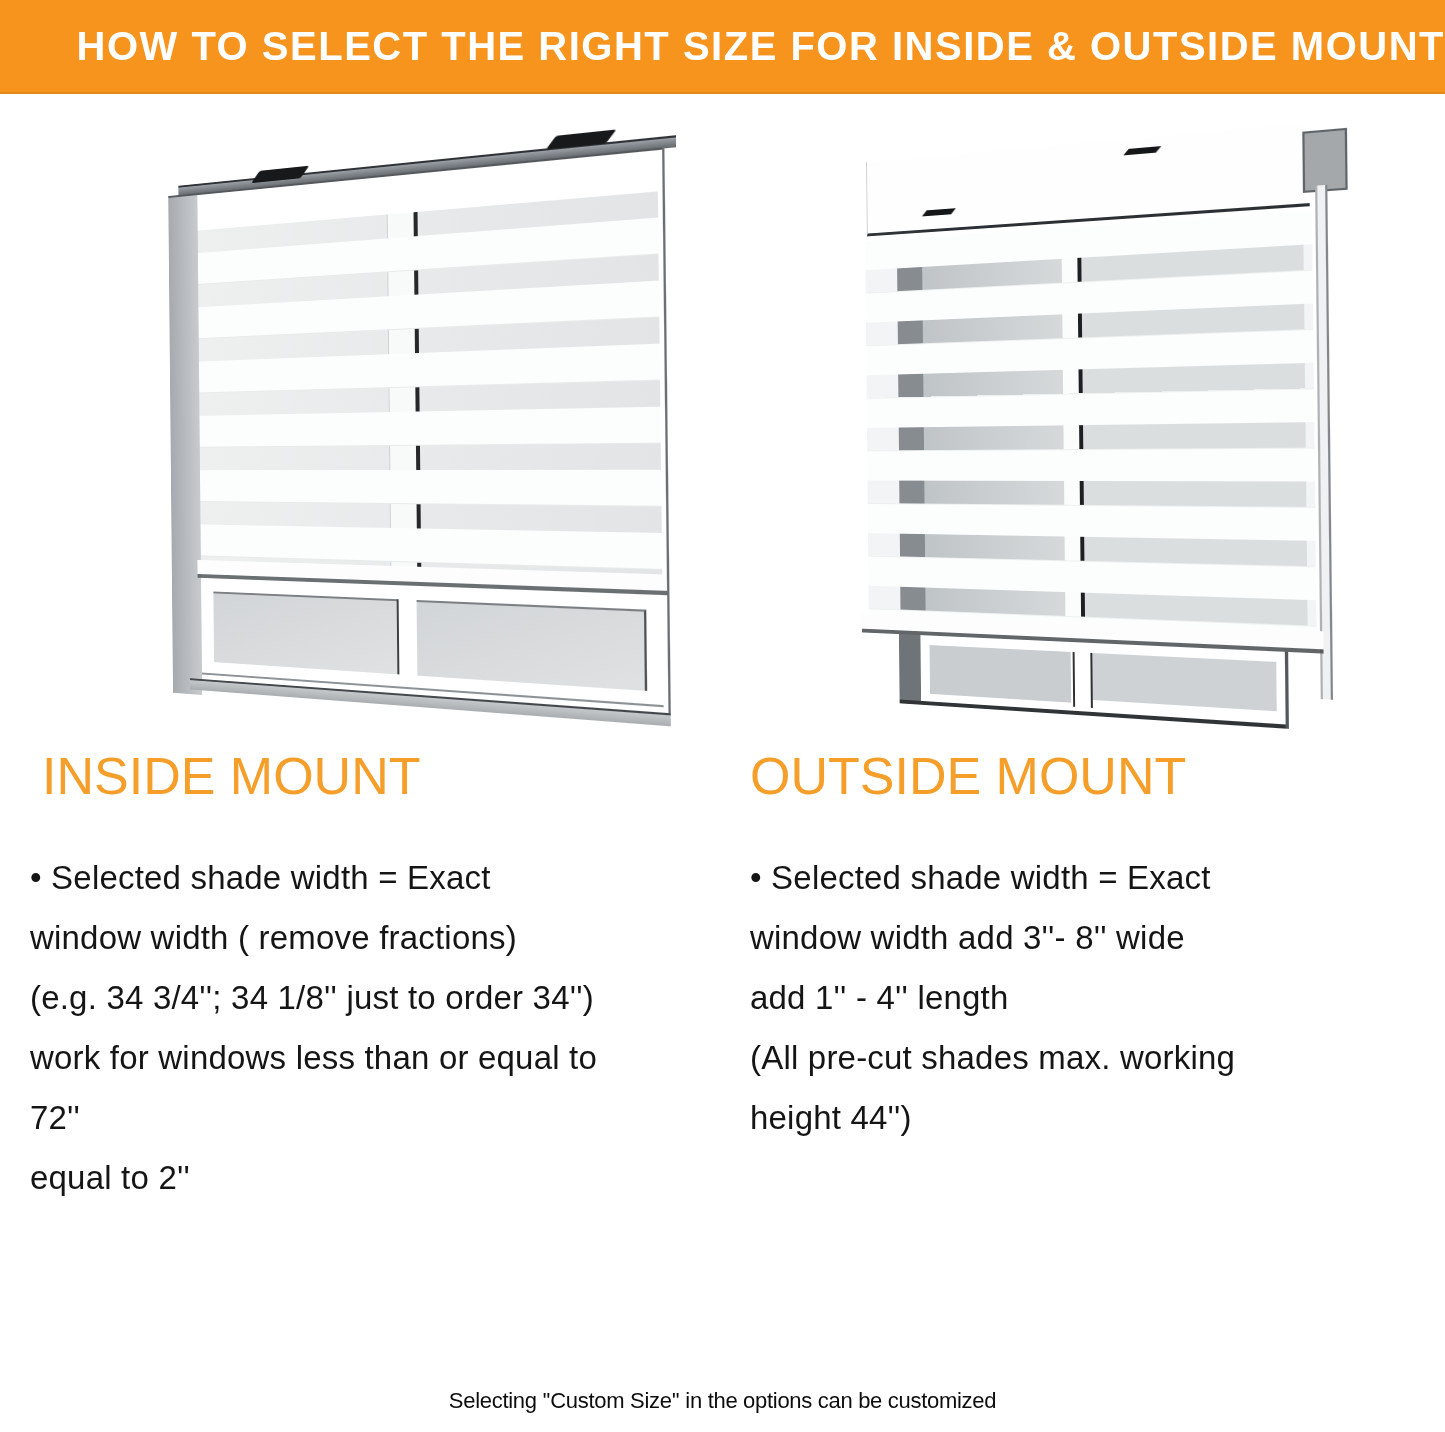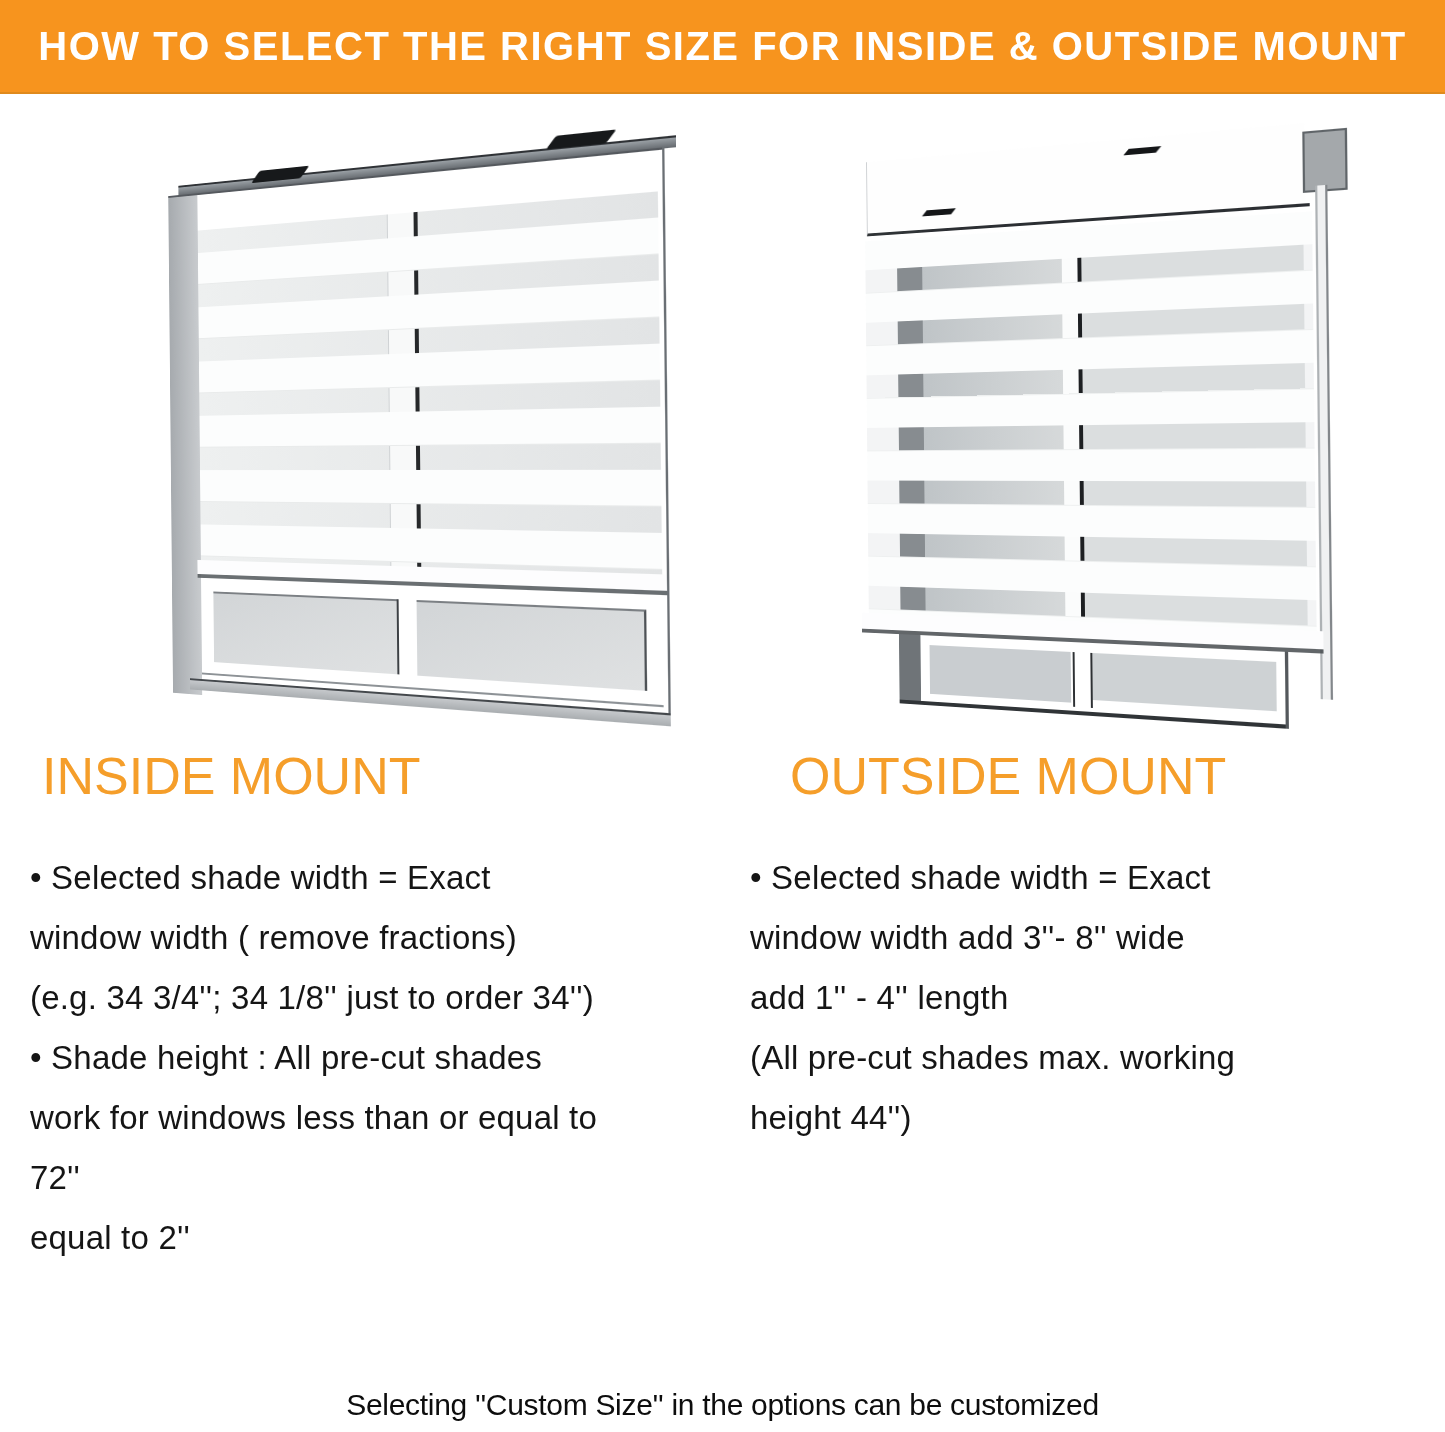--- a/index.html
+++ b/index.html
@@ -9,21 +9,21 @@
     background:#ffffff;
     overflow:hidden;
     font-family:"Liberation Sans", sans-serif;
     color:var(--body-text, #151515);
   }
 
   
   .banner {
     position:absolute; top:0; left:0; right:0; height:92px;
     background:var(--banner-bg, #F7941E);
-    display:flex; align-items:center; justify-content:center;
+    display:flex; align-items:center; justify-content:flex-end;
     border-bottom:2px solid #e08a1c;
   }
   .banner h1 {
     margin:0; color:#ffffff;
     font-size:40px; font-weight:bold; letter-spacing:1.5px;
     white-space:nowrap;
   }
 
   
   .illus { position:absolute; }
@@ -104,29 +104,29 @@
 
   
   .col { position:absolute; top:745px; }
   .col-left  { left:30px;  width:705px; }
   .col-right { left:750px; width:670px; }
   .col-heading {
     margin:0; font-size:52px; font-weight:normal; letter-spacing:0;
     color:var(--heading-orange, #F59E2A); line-height:62px; white-space:nowrap;
   }
   .col-left  .col-heading { margin-left:12px; }
-  .col-right .col-heading { margin-left:40px; }
+  .col-right .col-heading { }
   .body-lines { margin-top:41px; font-size:33px; line-height:60px;
     letter-spacing:0.2px; color:var(--body-text, #151515); }
   .body-lines .line { white-space:nowrap; }
 
   
   .note {
     position:absolute; left:0; right:0; top:1388px;
-    text-align:center; font-size:30px; letter-spacing:-0.3px;
+    text-align:center; font-size:22px; letter-spacing:-0.3px;
     color:#0d0d0d;
   }
 </style>
 </head>
 <body>
 
 <div class="page">
 
   <header class="banner">
     <h1>HOW TO SELECT THE RIGHT SIZE FOR INSIDE &amp; OUTSIDE MOUNT</h1>
@@ -187,21 +187,20 @@
       </div>
     </div>
   </div>
 
   <section class="col col-left">
     <h2 class="col-heading">INSIDE MOUNT</h2>
     <div class="body-lines">
       <div class="line">• Selected shade width = Exact</div>
       <div class="line">window width ( remove fractions)</div>
       <div class="line">(e.g. 34 3/4''; 34 1/8'' just to order 34'')</div>
-      <div class="line">• Shade height : All pre-cut shades</div>
       <div class="line">work for windows less than or equal to</div>
       <div class="line">72''</div>
       <div class="line">equal to 2''</div>
     </div>
   </section>
 
   <section class="col col-right">
     <h2 class="col-heading">OUTSIDE MOUNT</h2>
     <div class="body-lines">
       <div class="line">• Selected shade width = Exact</div>

